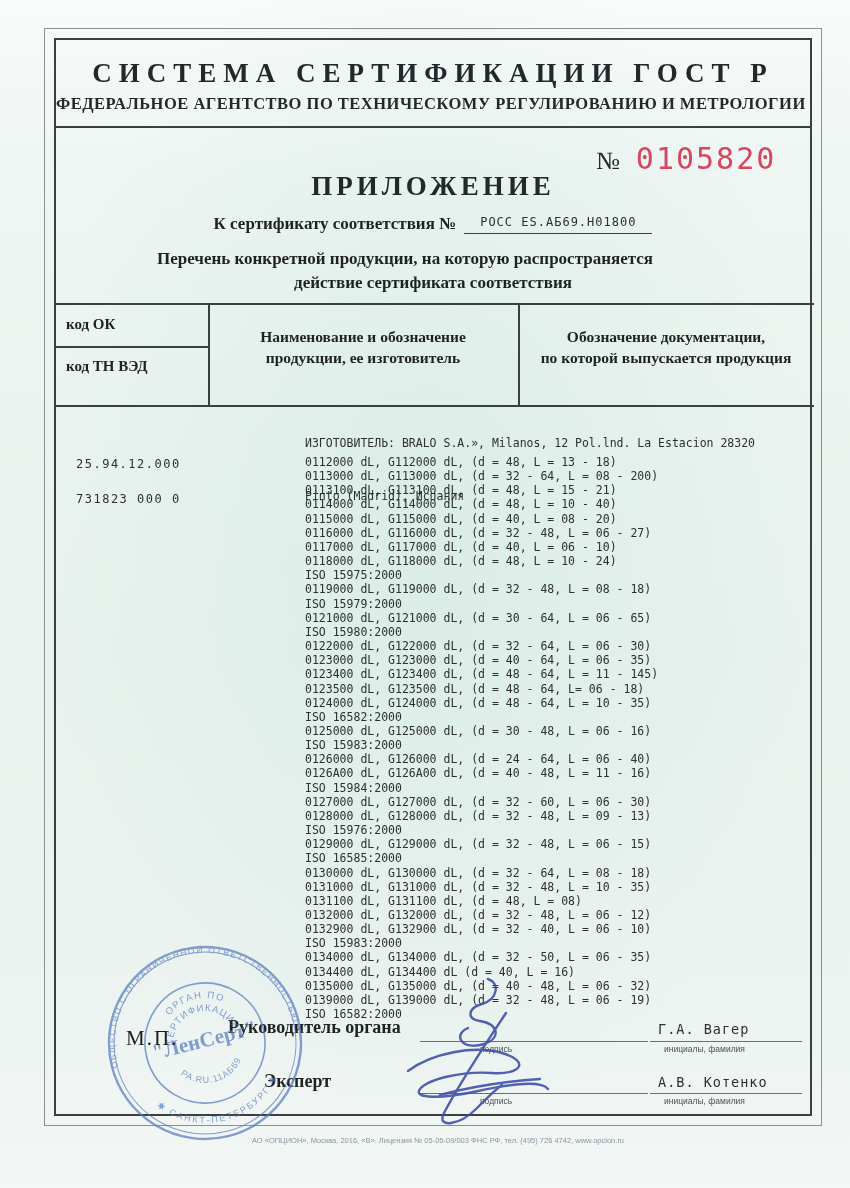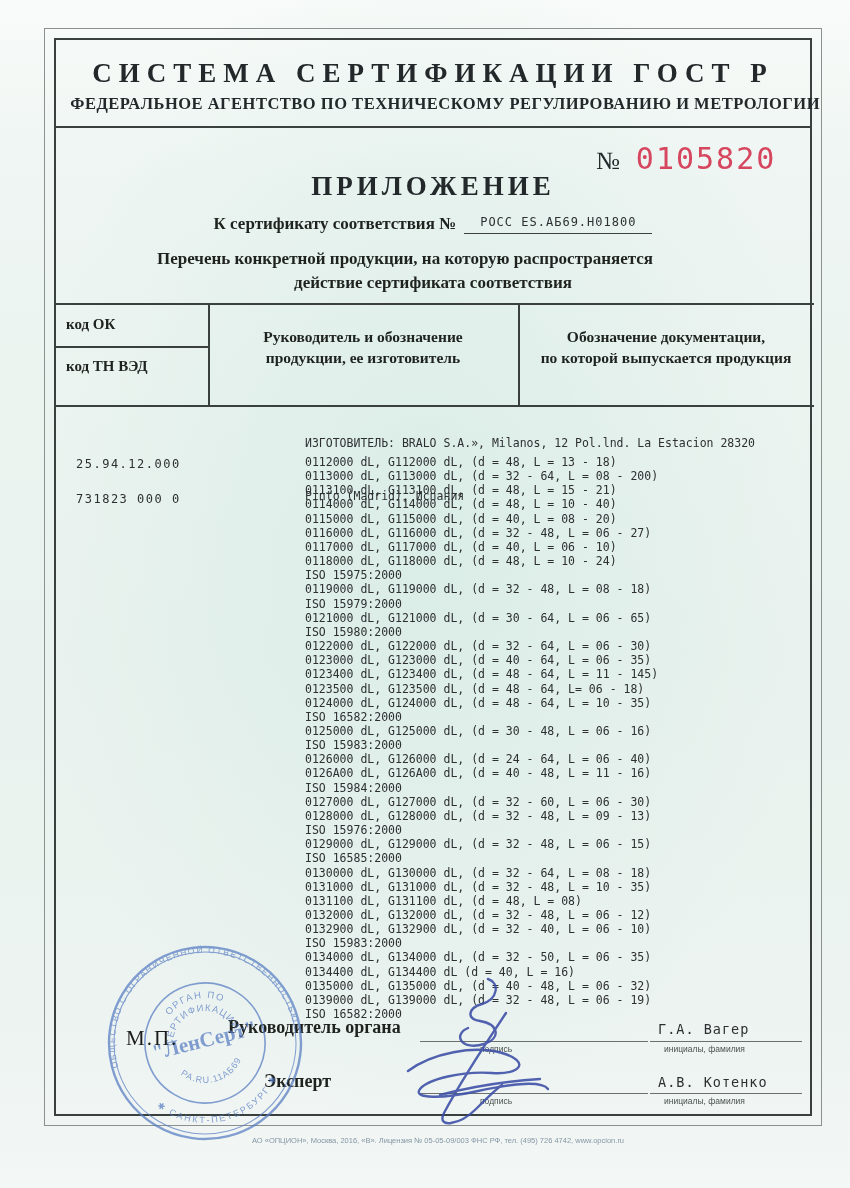--- a/index.html
+++ b/index.html
@@ -9,21 +9,21 @@
     background:
       radial-gradient(ellipse at 50% 45%, rgba(205,232,224,0.55), rgba(205,232,224,0) 65%),
       linear-gradient(180deg,#f8fbf9 0%, #eef5f2 15%, #e9f2ee 55%, #ecf3f0 85%, #f3f7f5 100%);
     font-family:"Liberation Serif", serif; color:#1f2320;
   }
   .frame-outer { position:absolute; left:44px; top:28px; width:778px; height:1098px; border:1px solid #8b918e; }
   .frame-inner { position:absolute; left:54px; top:38px; width:758px; height:1078px; border:2.5px solid #3a403d; }
 
   .sys-title { position:absolute; top:58px; left:56px; width:754px; text-align:center;
     font-weight:700; font-size:27px; letter-spacing:7px; color:#23282a; }
-  .agency { position:absolute; top:94px; left:56px; width:764px; text-align:right;
+  .agency { position:absolute; top:94px; left:56px; width:764px; text-align:left;
     font-weight:700; font-size:16.5px; letter-spacing:0.5px; color:#23282a; }
   .header-rule { position:absolute; left:56px; top:126px; width:754px; height:2px; background:#3a403d; }
 
   .form-no { position:absolute; left:596px; top:141px; display:flex; align-items:baseline; gap:16px; }
   .no-sign { font-size:25px; font-weight:400; color:#23282a; }
   .no-value { font-family:"DejaVu Sans Mono", monospace; font-size:30px; letter-spacing:2px; color:#d6465e; }
 
   .doc-title { position:absolute; top:171px; left:56px; width:754px; text-align:center;
     font-weight:700; font-size:27px; letter-spacing:4px; color:#23282a; }
 
@@ -103,21 +103,21 @@
   <div class="subtitle1">Перечень конкретной продукции,  на которую распространяется</div>
   <div class="subtitle2">действие сертификата соответствия</div>
 
   <div class="tbl">
     <div class="tbl-v1"></div>
     <div class="tbl-v2"></div>
     <div class="tbl-h1"></div>
     <div class="code-ok-label">код ОК</div>
     <div class="code-tnved-label">код ТН ВЭД</div>
     <div class="col2">
-      <div>Руководитель и обозначение</div>
+      <div>Наименование и обозначение</div>
       <div>продукции, ее изготовитель</div>
     </div>
     <div class="col3">
       <div>Обозначение документации,</div>
       <div>по которой выпускается продукция</div>
     </div>
   </div>
 
   <div class="mfr mono">
     <div>ИЗГОТОВИТЕЛЬ: BRALO S.A.», Milanos, 12 Pol.lnd. La Estacion 28320</div>

